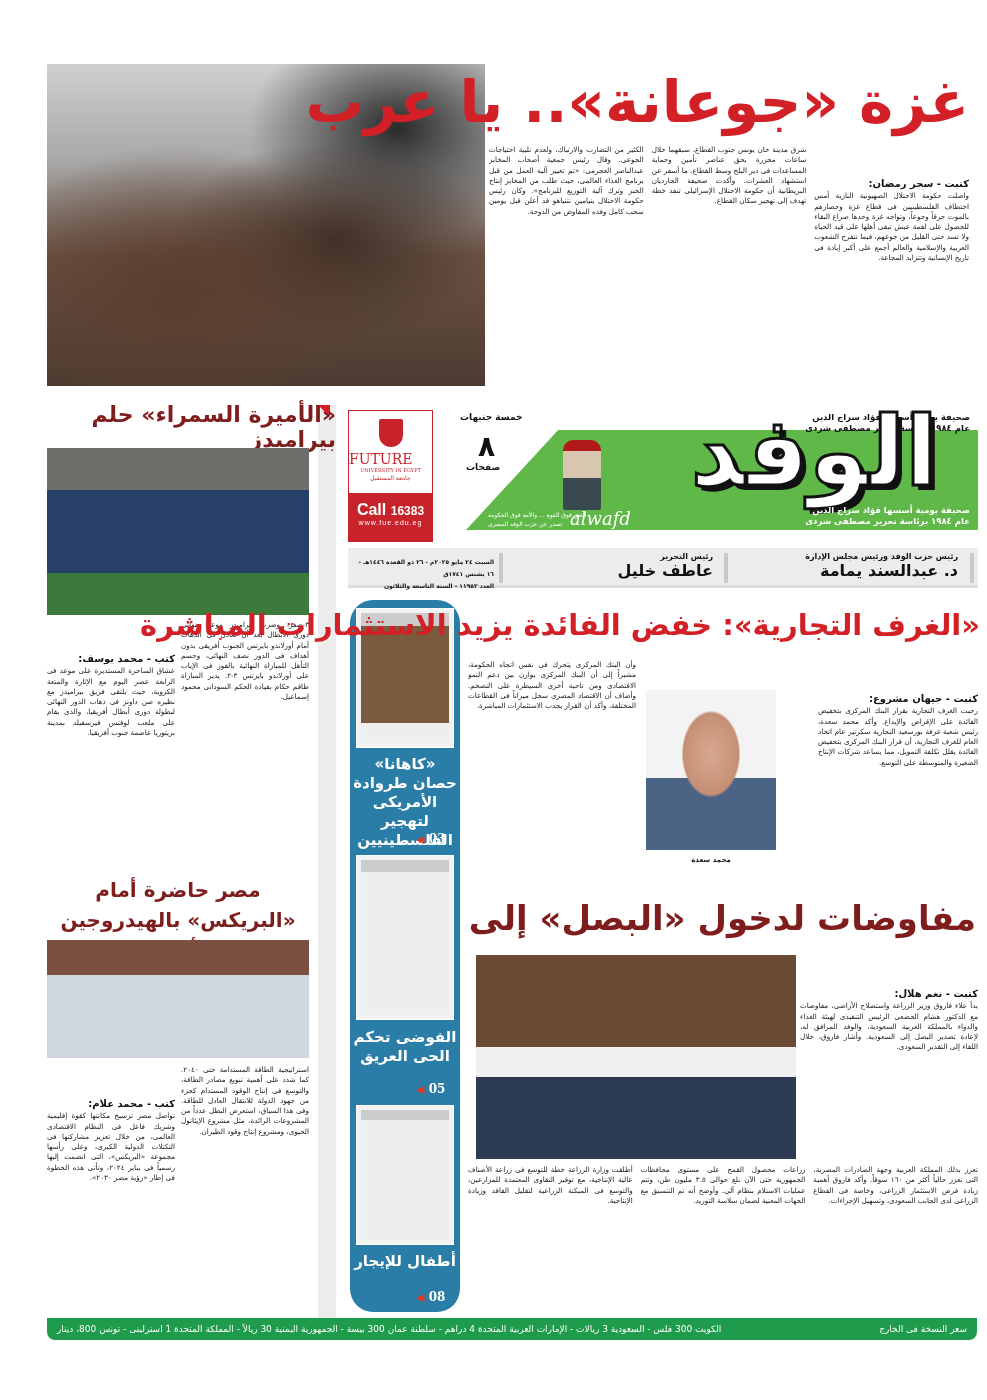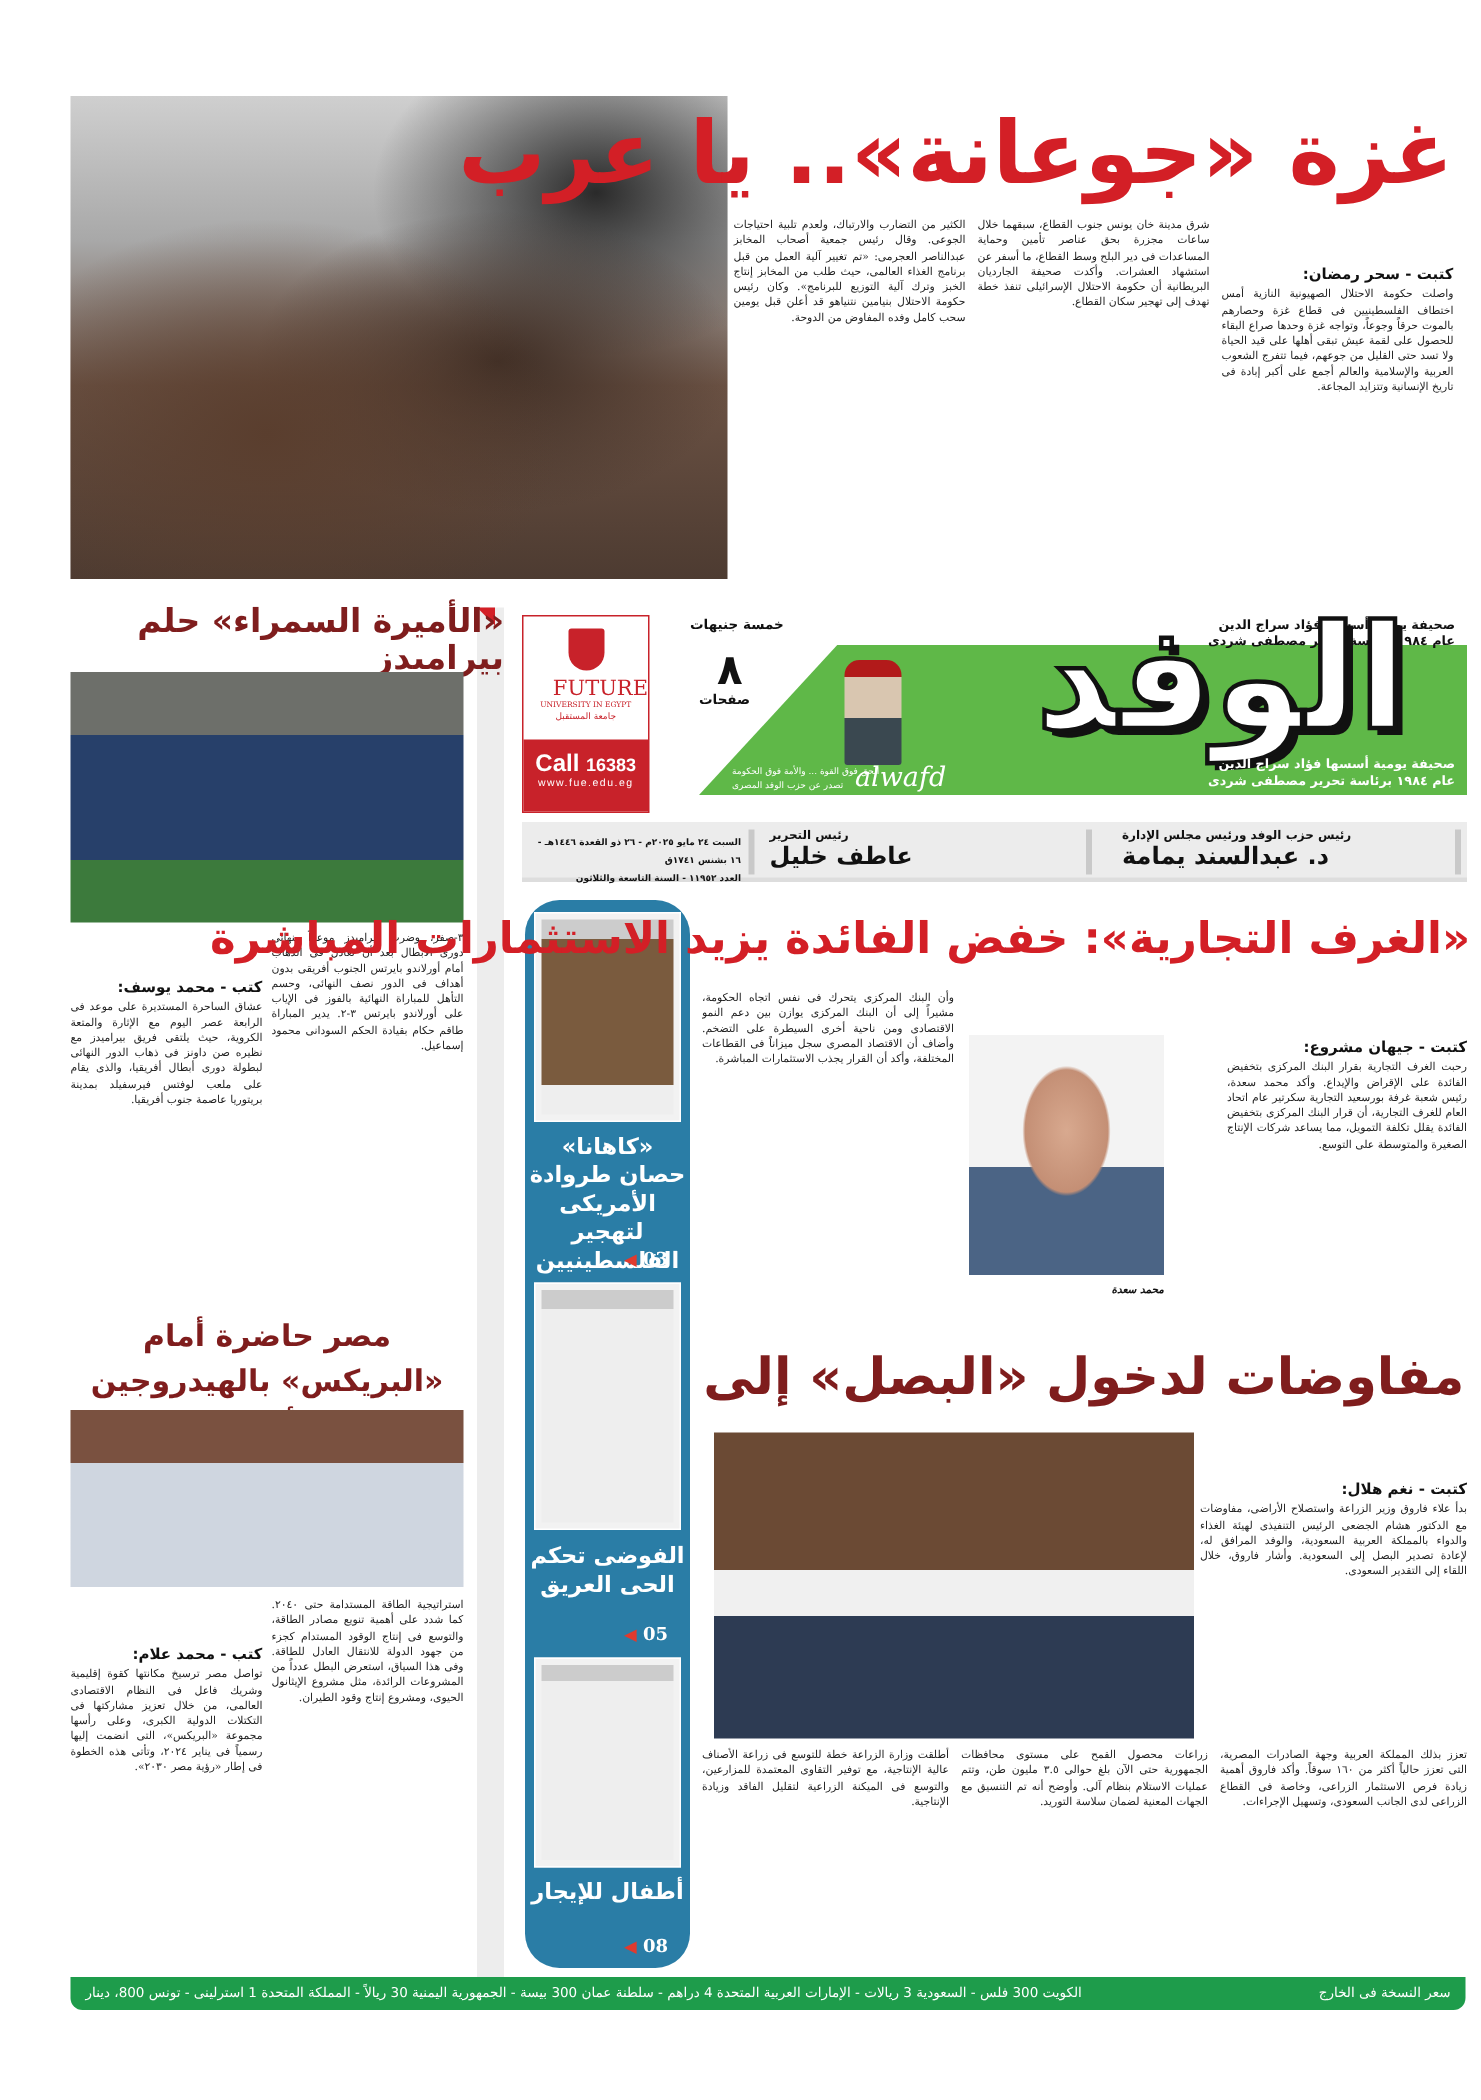--- a/index.html
+++ b/index.html
@@ -30,30 +30,30 @@
   #mast-tag1 { position: absolute; right: 8px; top: 2px; font-size: 8.5px; font-weight: bold; line-height: 11px; text-align: right; }
   #mast-tag2 { position: absolute; right: 8px; top: 95px; font-size: 8.5px; font-weight: bold; line-height: 11px; text-align: right; color: #fff; }
   #alwafd-latin { position: absolute; left: 222px; top: 98px; font-family: "DejaVu Serif", serif; font-style: italic; font-size: 18px; color: #fff; }
   #motto { position: absolute; left: 140px; top: 100px; font-size: 6px; color: #fff; text-align: left; line-height: 9px; }
   #portrait { position: absolute; left: 215px; top: 30px; width: 38px; height: 70px; background: linear-gradient(180deg,#b21a1a 0 16%, #d9c6b0 16% 55%, #3a4850 55% 100%); border-radius: 10px 10px 2px 2px; }
   #price-label { position: absolute; left: 112px; top: 2px; font-size: 9px; font-weight: bold; }
   #pages-num { position: absolute; left: 130px; top: 20px; font-size: 28px; font-weight: 900; }
   #pages-label { position: absolute; left: 118px; top: 52px; font-size: 9px; font-weight: bold; }
   #ad-box { position: absolute; left: 0; top: 0; width: 85px; height: 132px; border: 1px solid #c8222a; background: #fff; }
   #ad-shield { position: absolute; left: 30px; top: 8px; width: 24px; height: 28px; background: #c8222a; border-radius: 2px 2px 12px 12px; }
-  #ad-future { position: absolute; left: 0; width: 83px; top: 40px; text-align: right; font-family: "DejaVu Serif", serif; color: #c8222a; font-size: 14px; }
+  #ad-future { position: absolute; left: 0; width: 83px; top: 40px; text-align: left; font-family: "DejaVu Serif", serif; color: #c8222a; font-size: 14px; }
   #ad-univ { position: absolute; left: 0; width: 83px; top: 56px; text-align: center; font-family: "DejaVu Serif", serif; color: #c8222a; font-size: 5px; }
   #ad-arabic { position: absolute; left: 0; width: 83px; top: 63px; text-align: center; color: #c8222a; font-size: 6px; }
   #ad-red { position: absolute; left: 0; bottom: 0; width: 83px; height: 48px; background: #c8222a; color: #fff; text-align: center; }
   #ad-call { font-family: "Liberation Sans", sans-serif; font-size: 16px; font-weight: bold; padding-top: 8px; }
   #ad-call b { font-size: 12px; }
   #ad-url { font-family: "Liberation Sans", sans-serif; font-size: 7px; letter-spacing: 1px; }
 
   #staff-bar { left: 348px; top: 548px; width: 630px; height: 40px; background: #ececec; border-bottom: 3px solid #ddd; }
-  .staff { position: absolute; top: 4px; text-align: left; }
+  .staff { position: absolute; top: 4px; text-align: right; }
   .staff .role { font-size: 8px; font-weight: bold; }
   .staff .name { font-size: 16px; font-weight: 900; }
   .staff-sep { position: absolute; top: 5px; width: 4px; height: 30px; background: #c9c9c9; }
   #issue-date { position: absolute; left: 6px; top: 8px; font-size: 6px; font-weight: bold; line-height: 12px; text-align: right; width: 140px; }
 
   
   #sports-head { left: 18px; top: 402px; width: 318px; font-size: 22px; text-align: right; }
   #sports-photo { left: 47px; top: 448px; width: 262px; height: 167px;
      background: linear-gradient(180deg, #6d6f6a 0 25%, #27406a 25% 75%, #3c7a3c 75% 100%); }
   #sports-cols { left: 47px; top: 620px; width: 262px; height: 220px; display: flex; gap: 6px; }
@@ -75,21 +75,21 @@
   .side-page { position: absolute; left: 38px; color: #fff; font-weight: 900; font-size: 12px; font-family: "DejaVu Serif", serif; margin-left: 28px; }
   .side-page .arrow { color: #e03a2e; font-size: 11px; }
 
   
   #chamber-head { left: 465px; top: 597px; width: 515px; font-size: 29px; line-height: 56px; }
   #chamber-cols { left: 468px; top: 660px; width: 510px; height: 225px; }
   #chamber-col-r { position: absolute; right: 0; top: 0; width: 160px; height: 225px; }
   #chamber-col-l { position: absolute; left: 0; top: 0; width: 168px; height: 225px; }
   #chamber-photo { position: absolute; left: 178px; top: 30px; width: 130px; height: 160px;
      background: radial-gradient(ellipse at 50% 40%, #d8a98f 0%, #c48f75 30%, transparent 32%), linear-gradient(180deg, #f3f3f3 0 55%, #4b6485 55% 100%); }
-  #chamber-caption { position: absolute; left: 178px; top: 196px; width: 130px; font-size: 7px; font-weight: bold; font-style: italic; }
+  #chamber-caption { position: absolute; left: 178px; top: 196px; width: 130px; text-align: center; font-size: 7px; font-weight: bold; }
 
   
   #onion-head { left: 465px; top: 888px; width: 515px; font-size: 34px; line-height: 60px; }
   #onion-photo { left: 476px; top: 955px; width: 320px; height: 204px;
      background: linear-gradient(180deg, #6b4a34 0 45%, #f0f0f0 45% 60%, #2d3b53 60% 100%); }
   #onion-byline-cols { left: 800px; top: 955px; width: 178px; height: 204px; }
   #onion-cols { left: 468px; top: 1165px; width: 510px; height: 148px; display: flex; gap: 8px; }
   #onion-cols .col { flex: 1; }
 
   

